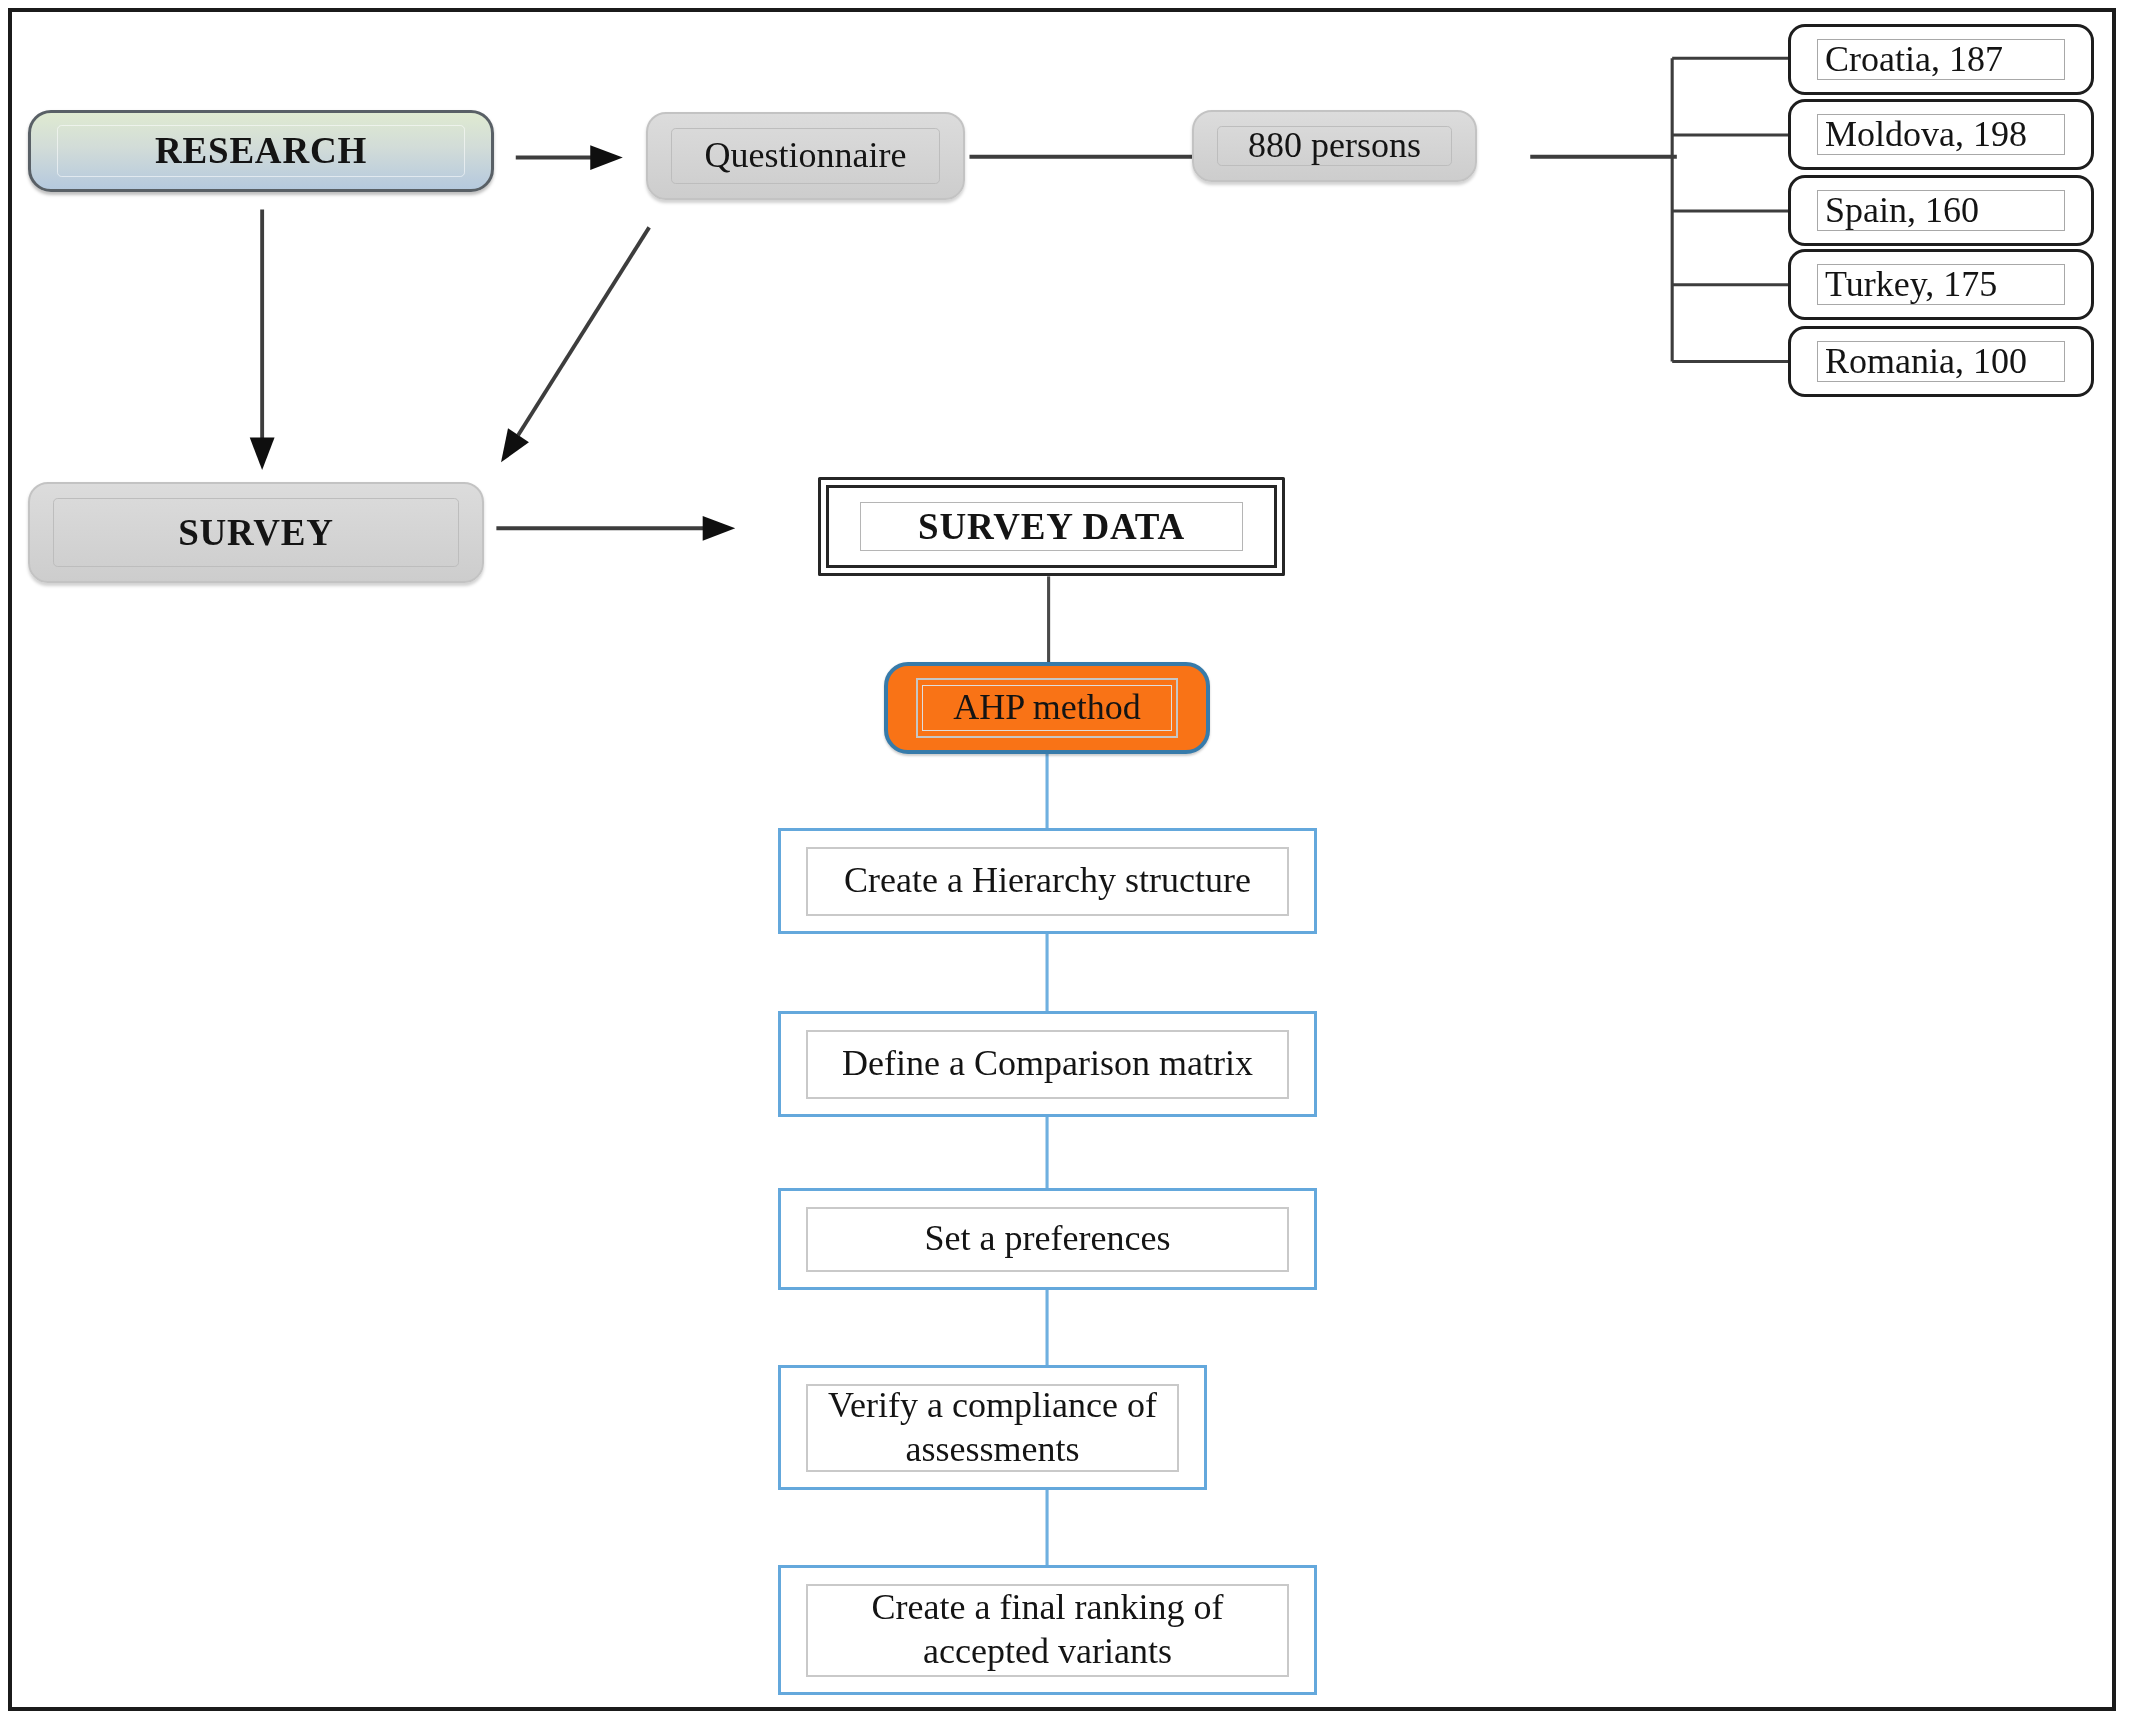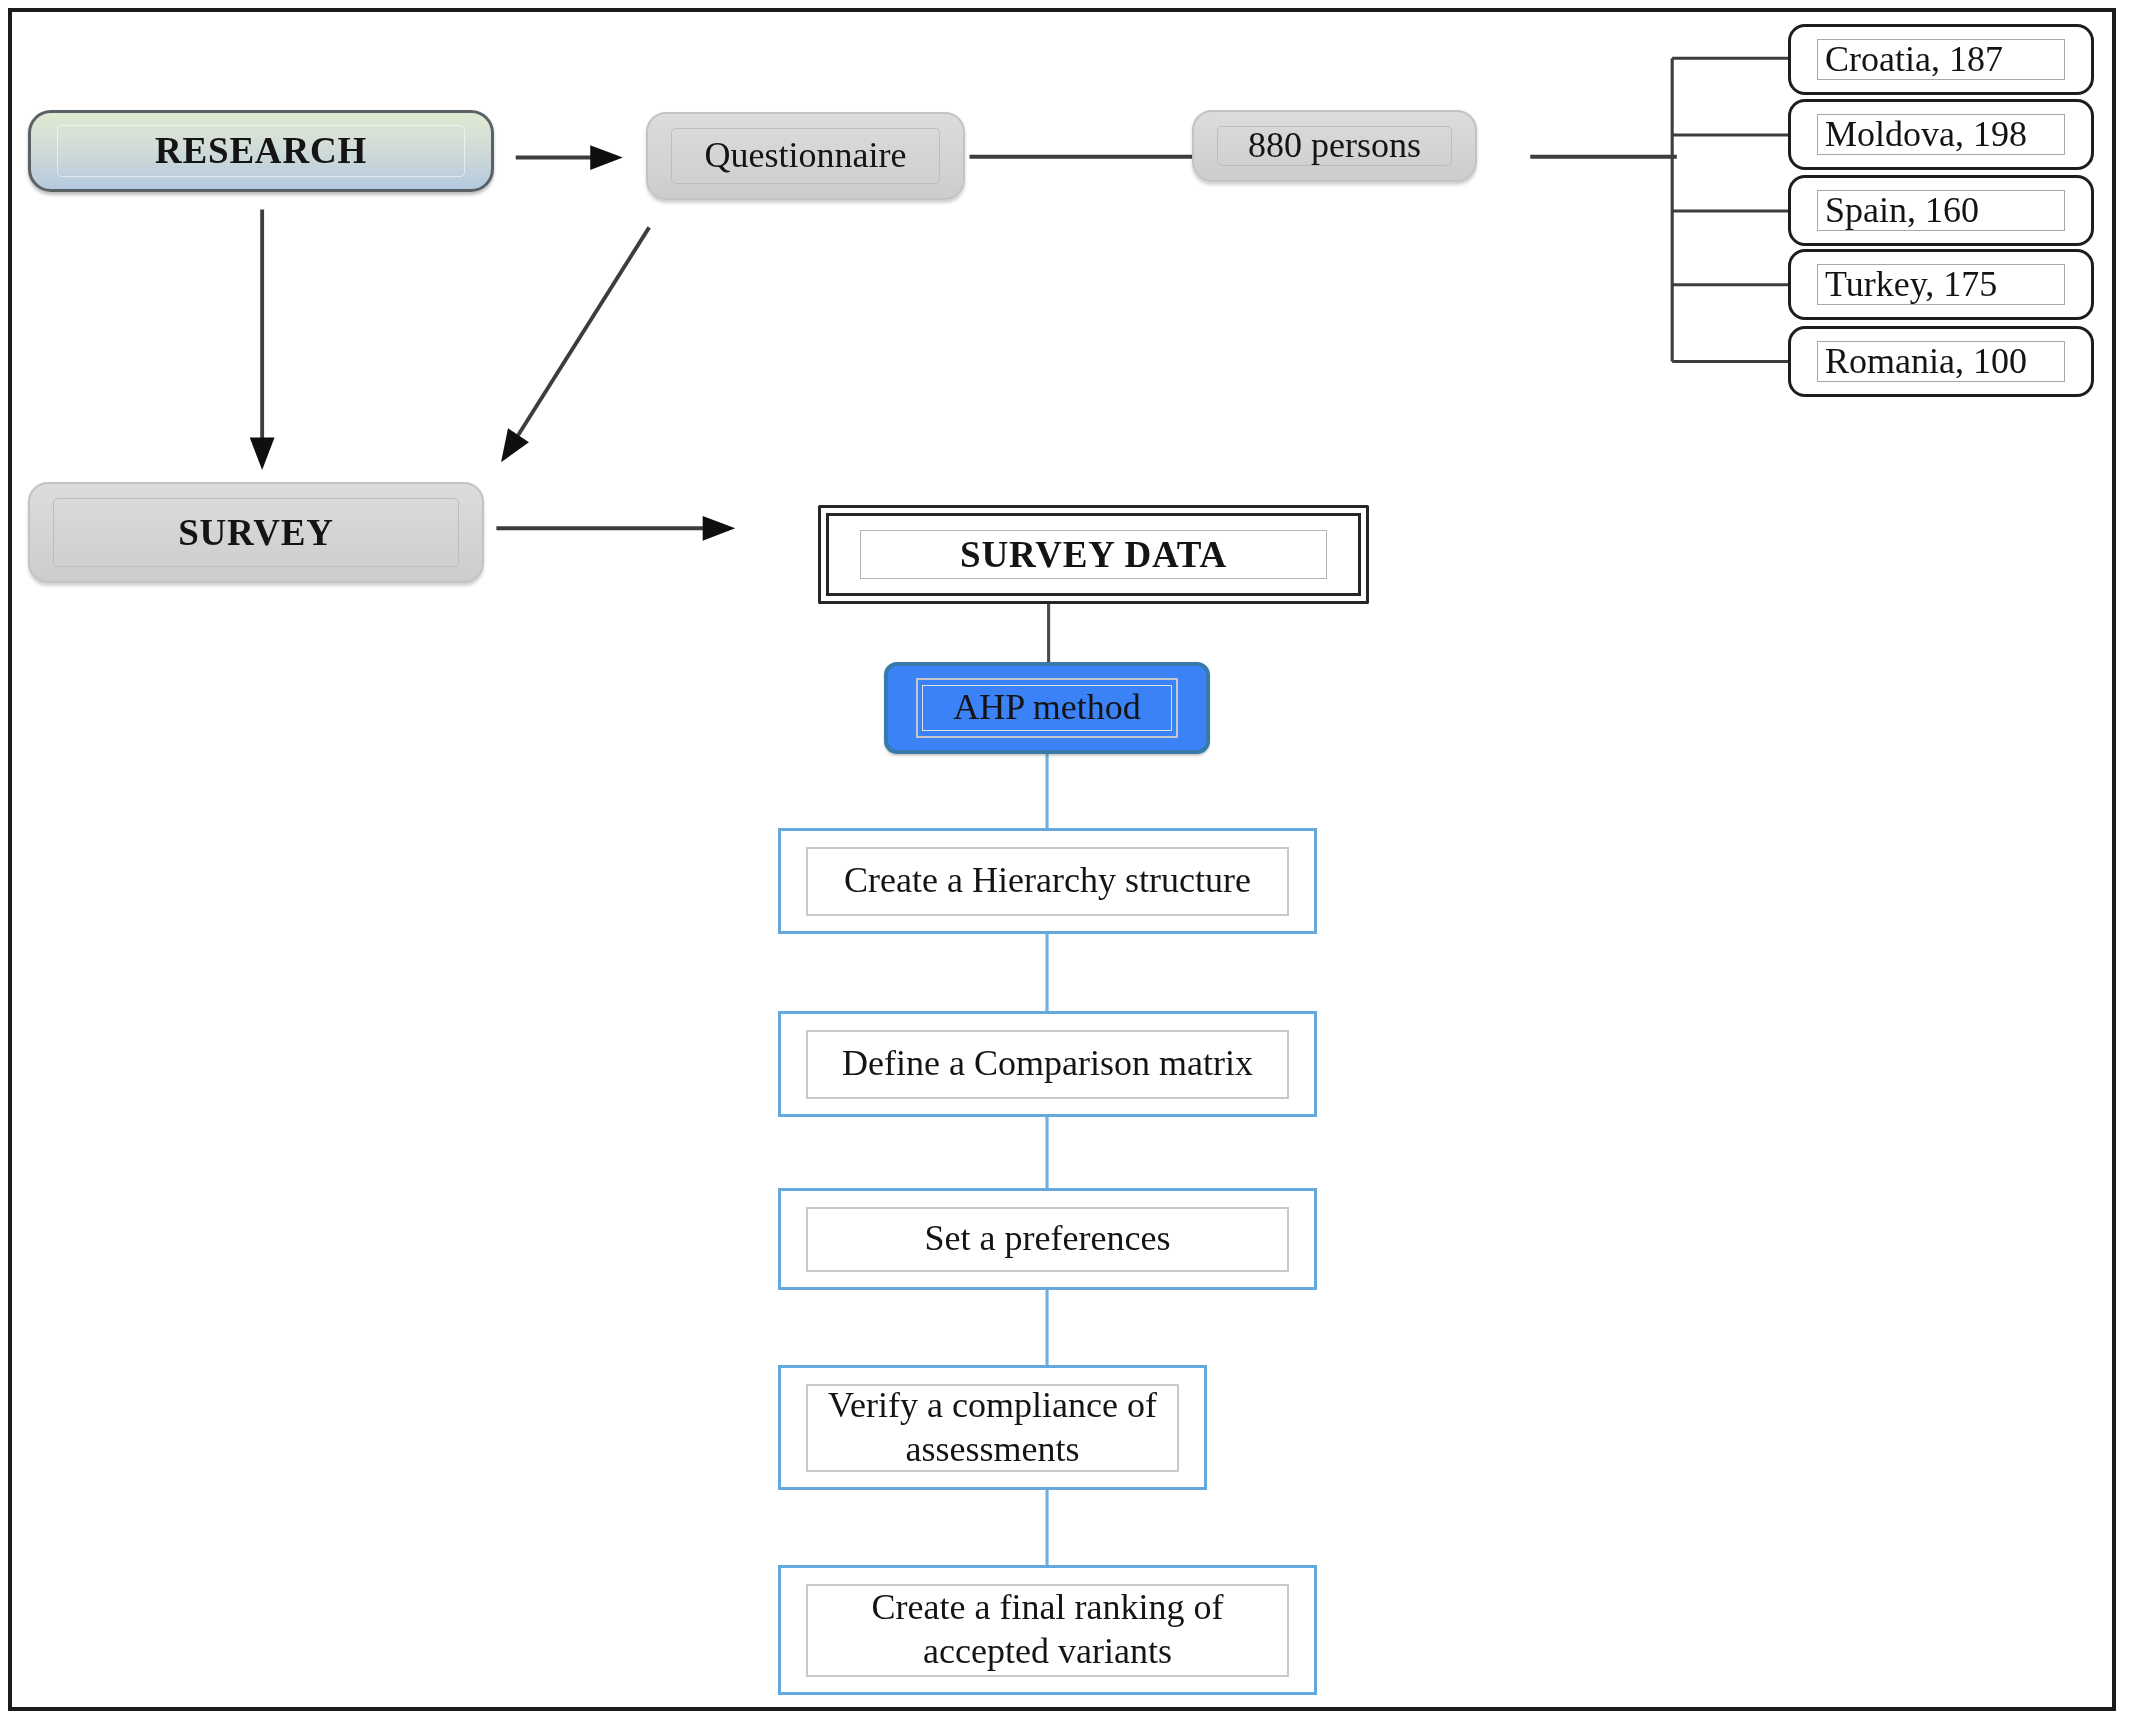--- a/index.html
+++ b/index.html
@@ -54,21 +54,21 @@
   }
   .sdinner{
     position:relative;width:100%;height:100%;
     border:3.1px solid #262626;
     display:flex;align-items:center;justify-content:center;
   }
   .inset-sd{inset:14px 31px;border:1.6px solid #b5b5b5;}
 
   
   .ahp{
-    background:#3b82f6;border:4.7px solid #377baa;border-radius:13px;
+    background:#f97316;border:4.7px solid #377baa;border-radius:24px;
     box-shadow:0 1.6px 2.3px rgba(0,0,0,0.2);
     font-family:Liberation Serif, serif;
   }
   .ahp-in1{inset:12.4px 28px;border:2.3px solid #c6c6c6;}
   .ahp-in2{inset:18.6px 34px;border:1.6px solid #dedede;}
 
   
   .step{
     background:#ffffff;border:3.1px solid #64a8dc;
   }
@@ -151,21 +151,21 @@
   <div class="node country" style="left:1788px;top:326px;width:306px;height:71px;">
     <span class="inset inset-country"></span>
     <span class="t country-label">Romania, 100</span>
   </div>
 
   <div class="node grey" style="left:28px;top:482px;width:456px;height:101px;">
     <span class="inset inset-grey"></span>
     <span class="t b">SURVEY</span>
   </div>
 
-  <div class="node sdframe" style="left:818px;top:505px;width:551px;height:99px;">
+  <div class="node sdframe" style="left:818px;top:477px;width:467px;height:99px;">
     <div class="sdinner">
       <span class="inset inset-sd"></span>
       <span class="t b">SURVEY DATA</span>
     </div>
   </div>
 
   <div class="node ahp" style="left:884px;top:662px;width:326px;height:92px;">
     <span class="inset ahp-in1"></span>
     <span class="inset ahp-in2"></span>
     <span class="t">AHP method</span>

